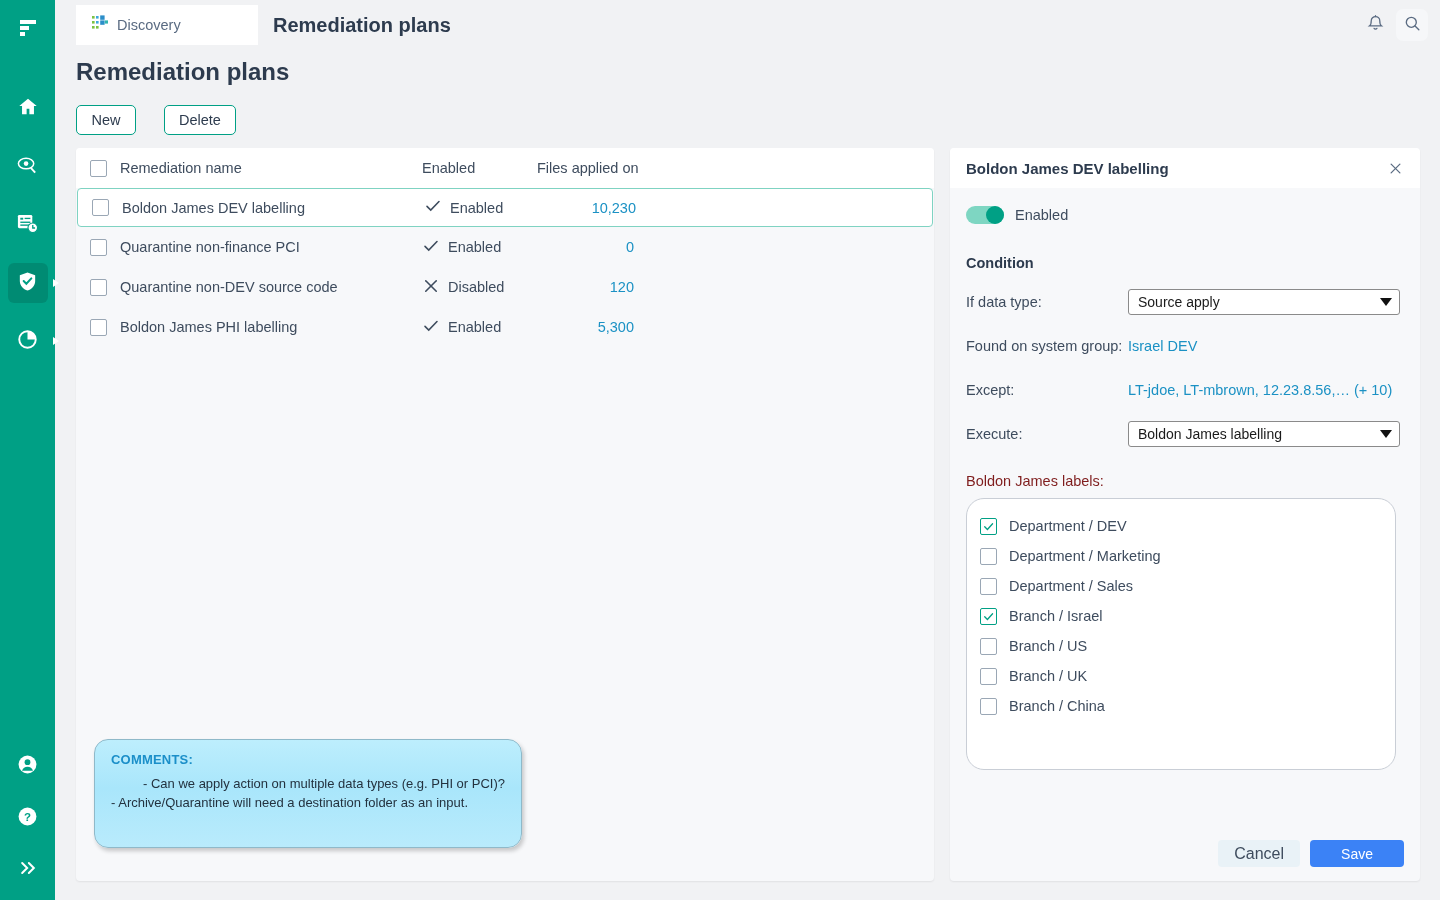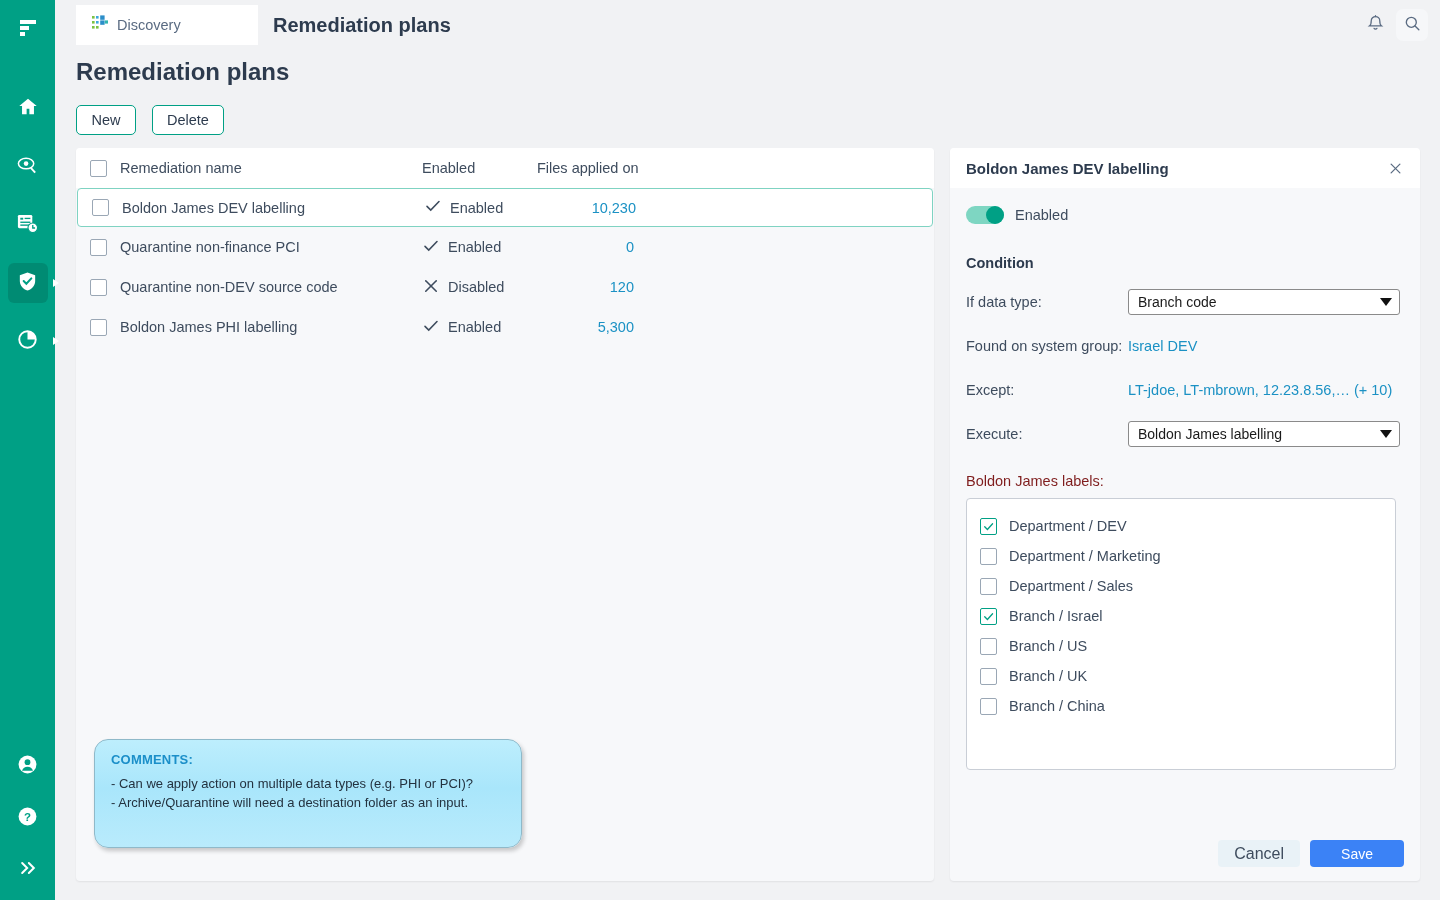--- a/index.html
+++ b/index.html
@@ -61,21 +61,21 @@
     display:flex; align-items:center; justify-content:center; cursor: pointer;
   }
 
   
   #page-title {
     position: absolute; left: 76px; top: 58px;
     font-size: 24px; font-weight: bold; color: #2d3b4e;
   }
 
   
-  #actions { position: absolute; left: 76px; top: 105px; display: flex; gap: 16px; }
+  #actions { position: absolute; left: 76px; top: 105px; display: flex; gap: 28px; }
   .btn-outline {
     height: 30px; min-width: 60px; padding: 0 14px;
     background: #ffffff; border: 1px solid #00a085; border-radius: 5px;
     font-family: "Liberation Sans", sans-serif; font-size: 14.5px; color: #2d3b4e;
     cursor: pointer; display:flex; align-items:center; justify-content:center;
   }
 
   
   #table-panel {
     position: absolute; left: 76px; top: 148px;
@@ -115,21 +115,21 @@
   #comments {
     position: absolute; left: 94px; top: 739px;
     width: 428px; height: 109px;
     background: linear-gradient(180deg, #bdeefd 0%, #a9e6fb 45%, #b9ebfc 100%);
     border: 1px solid #8fb9c9; border-radius: 14px;
     box-shadow: 2px 3px 4px rgba(0,0,0,0.2);
     padding: 12px 16px;
   }
   #comments .c-title { font-size: 13px; font-weight: bold; color: #1b8fc9; letter-spacing: .2px; }
   #comments .c-line  { font-size: 13px; color: #23323f; margin-top: 4px; }
-  #comments .c-line.first { margin-top: 9px; }
+  #comments .c-line.first { margin-top: 9px; margin-left: 32px; }
 
   
   #detail-panel {
     position: absolute; left: 950px; top: 148px;
     width: 470px; height: 733px;
     background: #f7f8fa; border-radius: 4px;
     box-shadow: 0 1px 2px rgba(0,0,0,0.07);
     overflow: hidden;
   }
   #detail-head {
@@ -167,21 +167,21 @@
   }
   .caret-down {
     width: 0; height: 0;
     border-left: 6px solid transparent; border-right: 6px solid transparent;
     border-top: 8px solid #111111;
   }
 
   .labels-caption { margin-top: 26px; font-size: 14.5px; color: #7f1d1d; }
   #labels-box {
     margin-top: 9px; width: 430px; height: 272px;
-    background: #ffffff; border: 1px solid #c9ced6; border-radius: 4px;
+    background: #ffffff; border: 1px solid #c9ced6; border-radius: 18px;
     padding: 12px 0 0 13px;
   }
   .lrow { display: flex; align-items: center; gap: 12px; height: 30px; cursor: pointer; }
   .lrow .ltext { font-size: 14.5px; color: #3e4c5e; }
   .chk-lbl {
     width: 17px; height: 17px; border: 1px solid #9aa7b5; border-radius: 2px;
     background: #ffffff; display:flex; align-items:center; justify-content:center;
   }
   .chk-lbl.on { border-color: #00a085; }
 
@@ -433,21 +433,21 @@
           <span class="knob"></span>
         </div>
       <span class="toggle-label">Enabled</span>
     </div>
 
     <div class="section-title">Condition</div>
 
     <div class="frow">
       <span class="flabel">If data type:</span>
       <div class="select">
-        <span>Branch code</span>
+        <span>Source apply</span>
         <span class="caret-down"></span>
       </div>
     </div>
 
     <div class="frow">
       <span class="flabel">Found on system group:</span>
       <span class="fvalue-link">Israel DEV</span>
     </div>
 
     <div class="frow">

